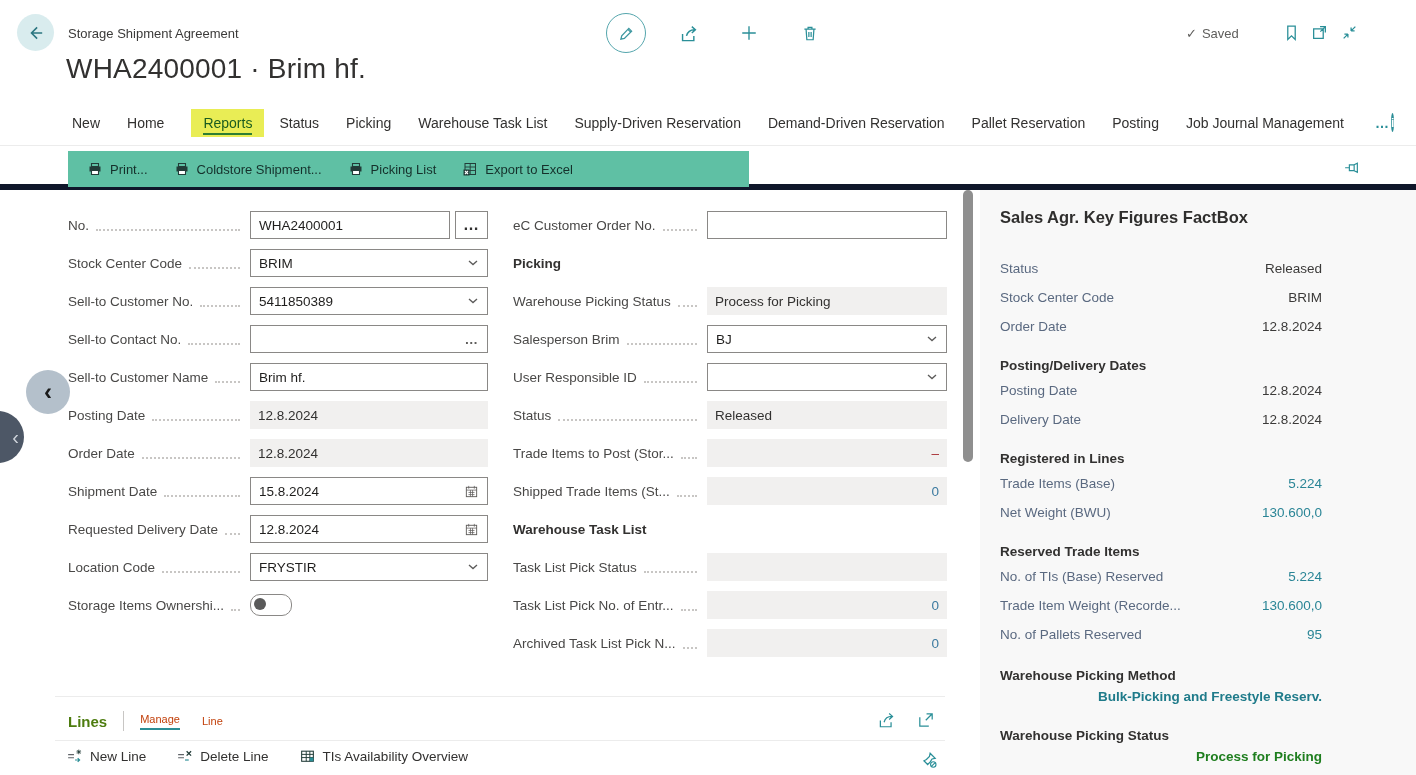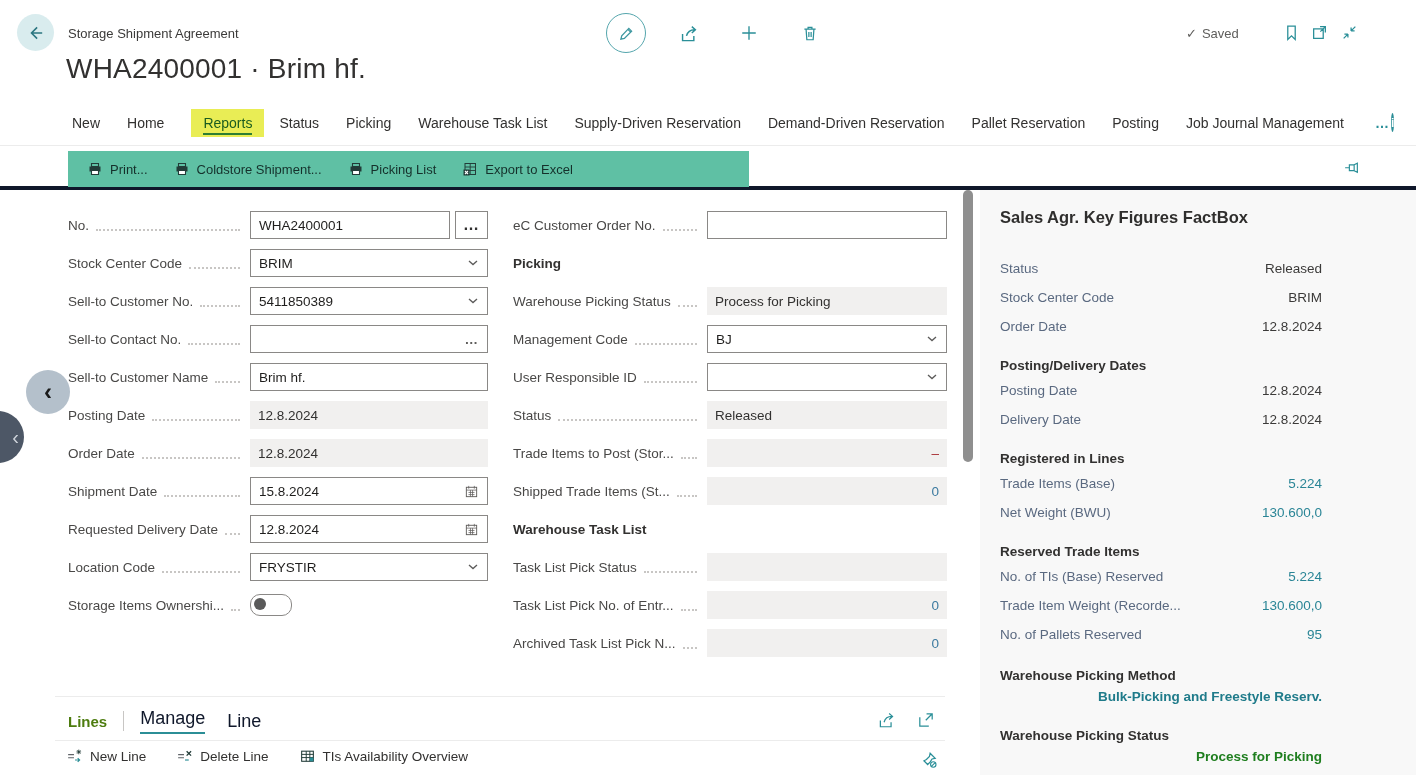--- a/index.html
+++ b/index.html
@@ -18,21 +18,21 @@
   
   .ribbon{position:absolute;left:0;top:100px;width:1416px;height:46px;display:flex;align-items:center;
           padding-left:72px;box-sizing:border-box;border-bottom:1px solid #ececec;font-size:14px;}
   .tab{margin-right:27px;white-space:nowrap;color:#323130;cursor:pointer;}
   .tab.active{background:#e9ed55;padding:6px 12px;margin-right:15px;}
   .tab.active .tlbl{color:#1a5c1f;border-bottom:2px solid #2d7d32;padding-bottom:2px;}
   .tab-overflow{color:#2a8f98;font-weight:700;letter-spacing:2px;margin-left:4px;cursor:pointer;}
   .info-circle{margin-left:auto;margin-right:56px;width:19px;height:19px;border-radius:50%;background:#2a8d96;
                color:#fff;font-size:12px;font-weight:700;display:flex;align-items:center;justify-content:center;cursor:pointer;}
   
-  .cmdbar{position:absolute;left:0;top:146px;width:1416px;height:44px;border-bottom:4px solid #0f172a;box-sizing:border-box;}
+  .cmdbar{position:absolute;left:0;top:146px;width:1416px;height:44px;border-bottom:6px solid #0f172a;box-sizing:border-box;}
   .cmd-green{position:absolute;left:68px;top:5px;width:669px;height:36px;background:#5fc0a4;
              display:flex;align-items:center;padding:0 6px;}
   .cmd-btn{display:flex;align-items:center;gap:7px;padding:0 13px;height:100%;font-size:13px;color:#15302b;cursor:pointer;}
   .pin-btn{position:absolute;right:56px;top:13px;cursor:pointer;}
   
   .col{position:absolute;top:211px;}
   .col-left{left:68px;width:420px;}
   .col-mid{left:513px;width:434px;}
   .frow{display:flex;align-items:center;height:28px;margin-bottom:10px;}
   .flabel{font-size:13.5px;color:#494847;white-space:nowrap;}
@@ -73,21 +73,21 @@
   .fb-link{color:#2a8596;}
   .fb-head{font-weight:700;font-size:13.5px;color:#323130;margin:21px 0 6px;}
   .fb-big-val{width:322px;text-align:right;font-size:13.5px;font-weight:700;margin-top:6px;}
   .fb-teal{color:#1f7b8a;}
   .fb-green{color:#1e7e1e;}
   
   .hr{position:absolute;height:1px;background:#ececec;}
   .lines-head{position:absolute;left:68px;top:706px;display:flex;align-items:center;height:30px;}
   .lines-title{font-size:15px;font-weight:700;color:#4d7c0f;}
   .vdiv{width:1px;height:20px;background:#c8c6c4;margin:0 16px;}
-  .lines-tab{font-size:18px;color:#0f172a;cursor:pointer;}
+  .lines-tab{font-size:11px;color:#c2410c;cursor:pointer;}
   .lines-tab.active{border-bottom:2px solid #2b8e96;padding-bottom:3px;}
   .lines-tab + .lines-tab{margin-left:22px;}
   .lines-ico{position:absolute;top:711px;cursor:pointer;}
   .lines-toolbar{position:absolute;left:66px;top:748px;display:flex;align-items:center;gap:30px;}
   .lt-btn{display:flex;align-items:center;gap:7px;font-size:13.5px;color:#323130;cursor:pointer;}
   .unpin{position:absolute;left:920px;top:751px;cursor:pointer;}
 </style>
 </head>
 <body>
 
@@ -363,21 +363,21 @@
 
     <div class="frow">
       <span class="flabel">Warehouse Picking Status</span>
         <span class="leader"></span>
       <div class="fld ro" style="width:240px;">
           <span>Process for Picking</span>
         </div>
     </div>
 
     <div class="frow">
-      <span class="flabel">Management Code</span>
+      <span class="flabel">Salesperson Brim</span>
         <span class="leader"></span>
       <div class="fld" style="width:240px;">
         <input class="fin" value="BJ" style="">
         <span class="chev">
             <svg width="12" height="8" viewBox="0 0 12 8">
               <path d="M2 2l4 3.6L10 2" fill="none" stroke="#5c5b5a" stroke-width="1.3"></path>
             </svg>
           </span>
       </div>
     </div>

